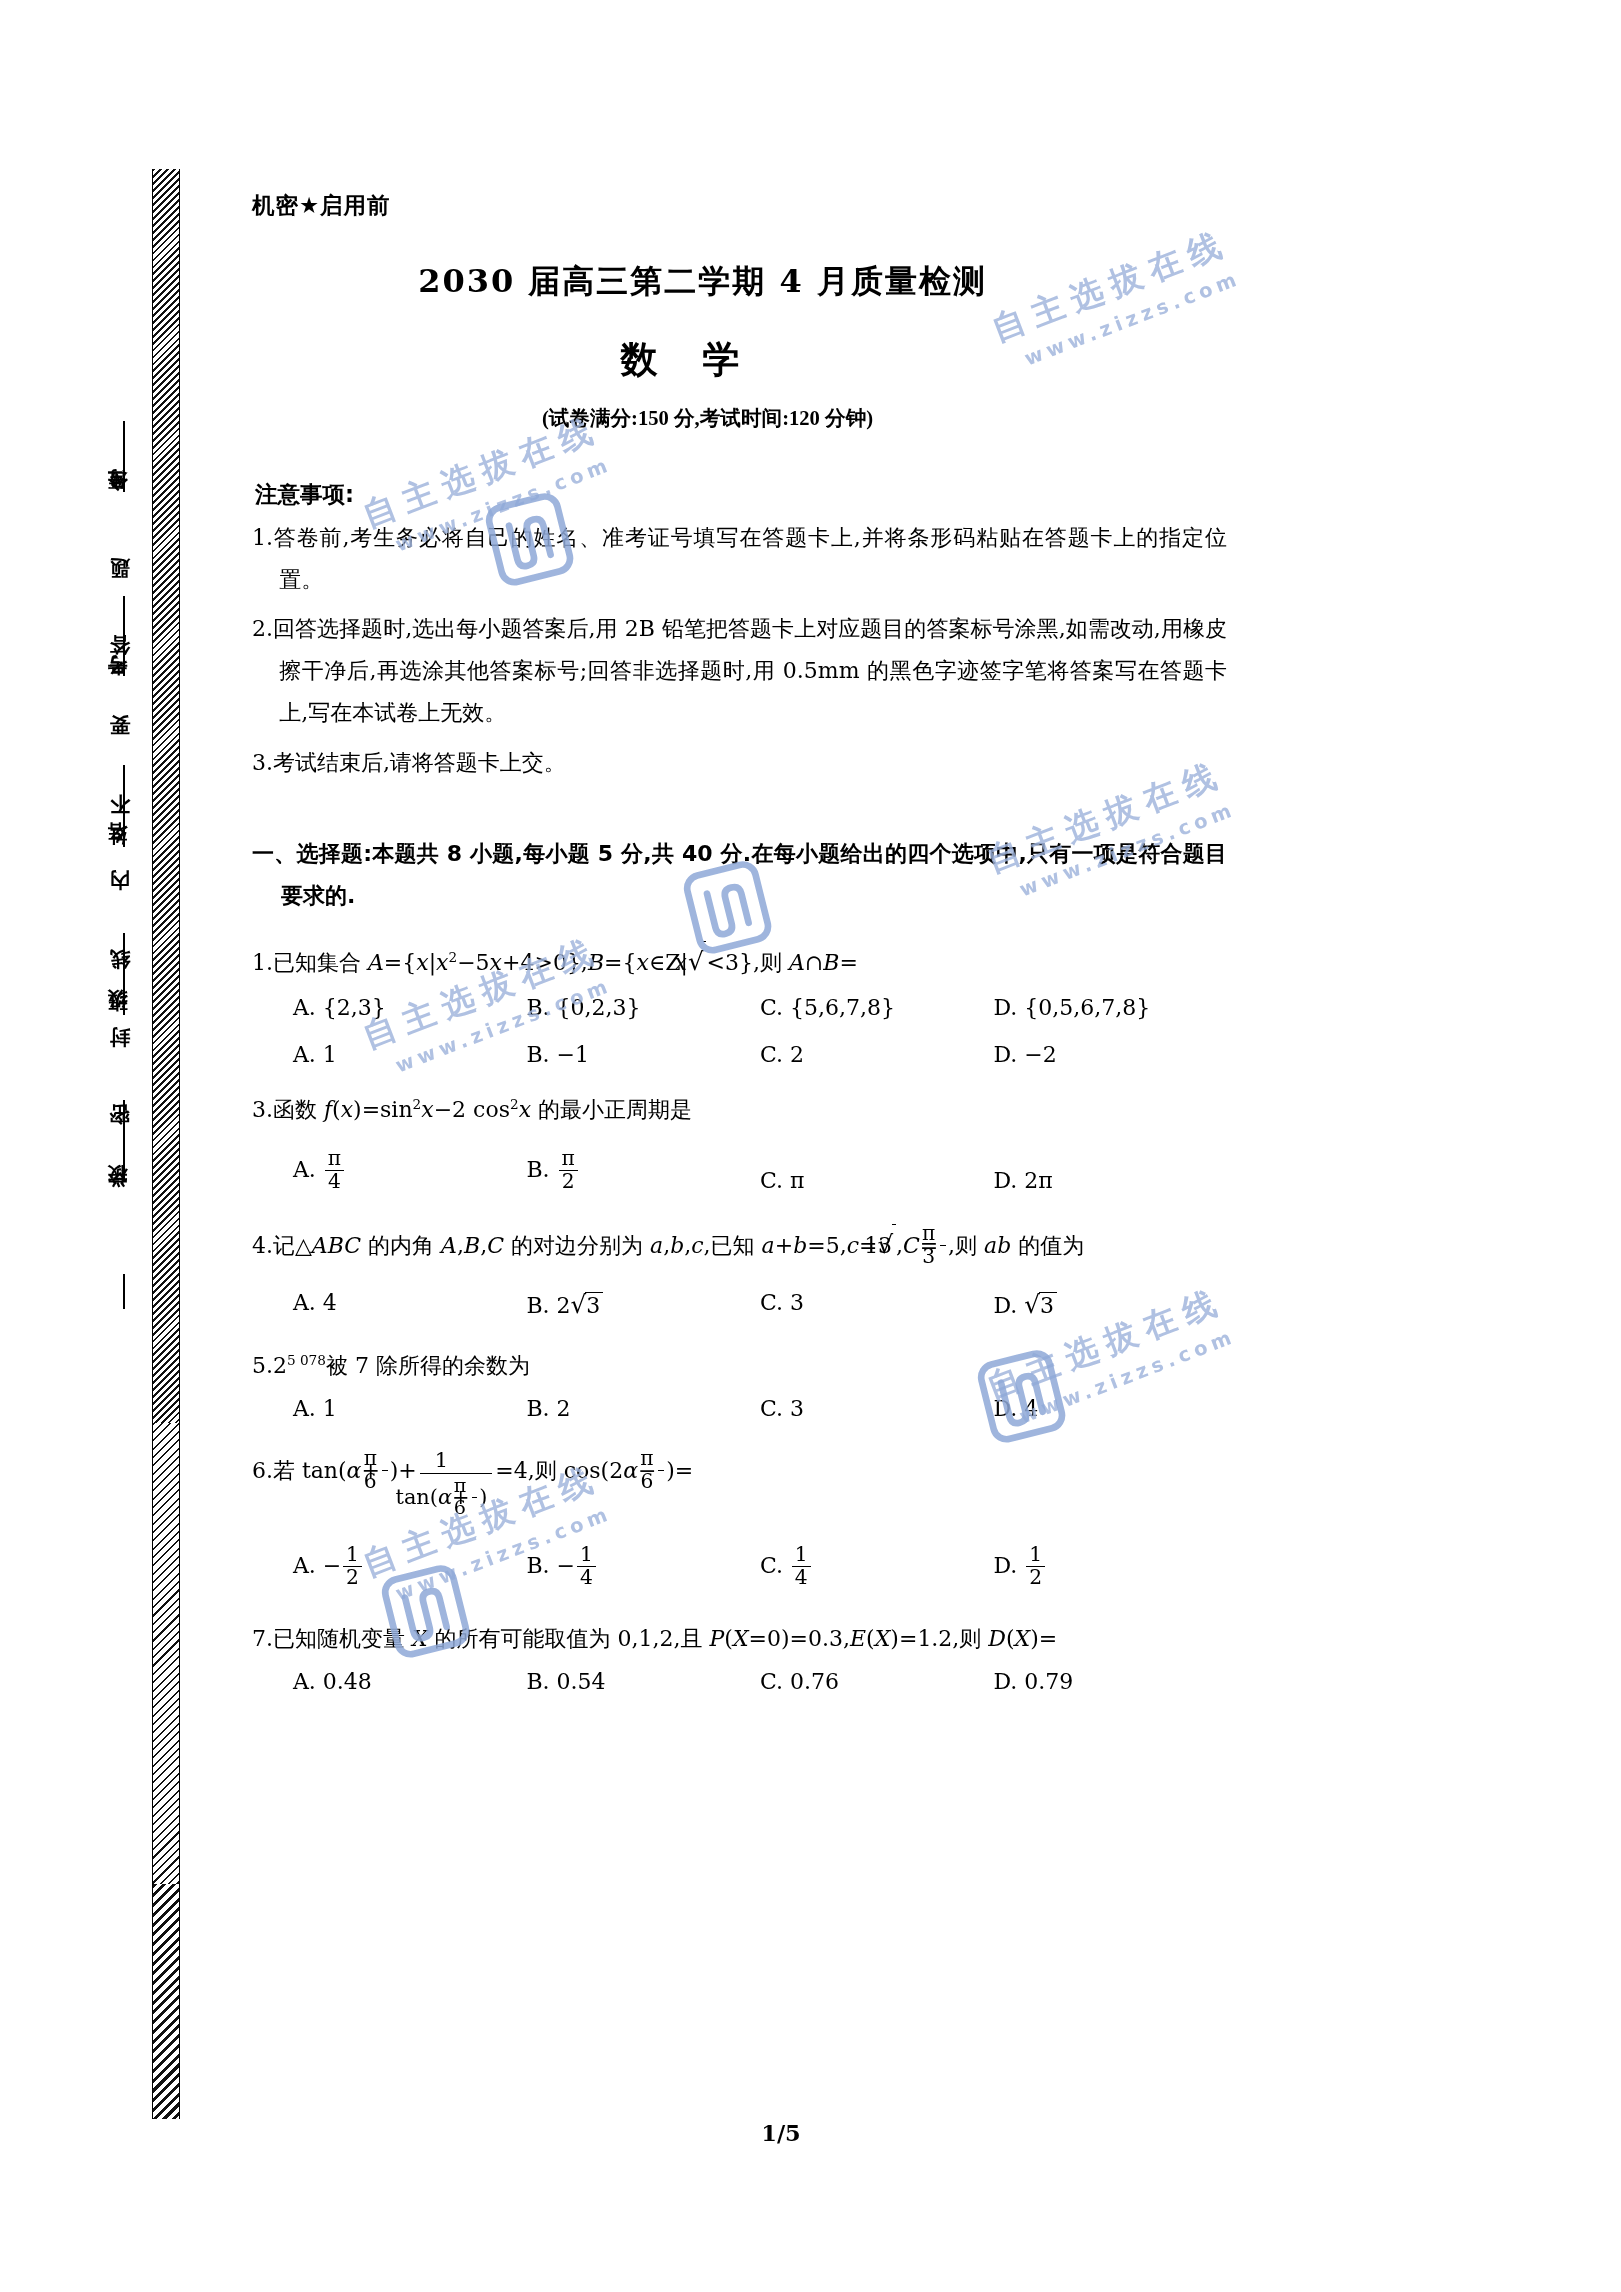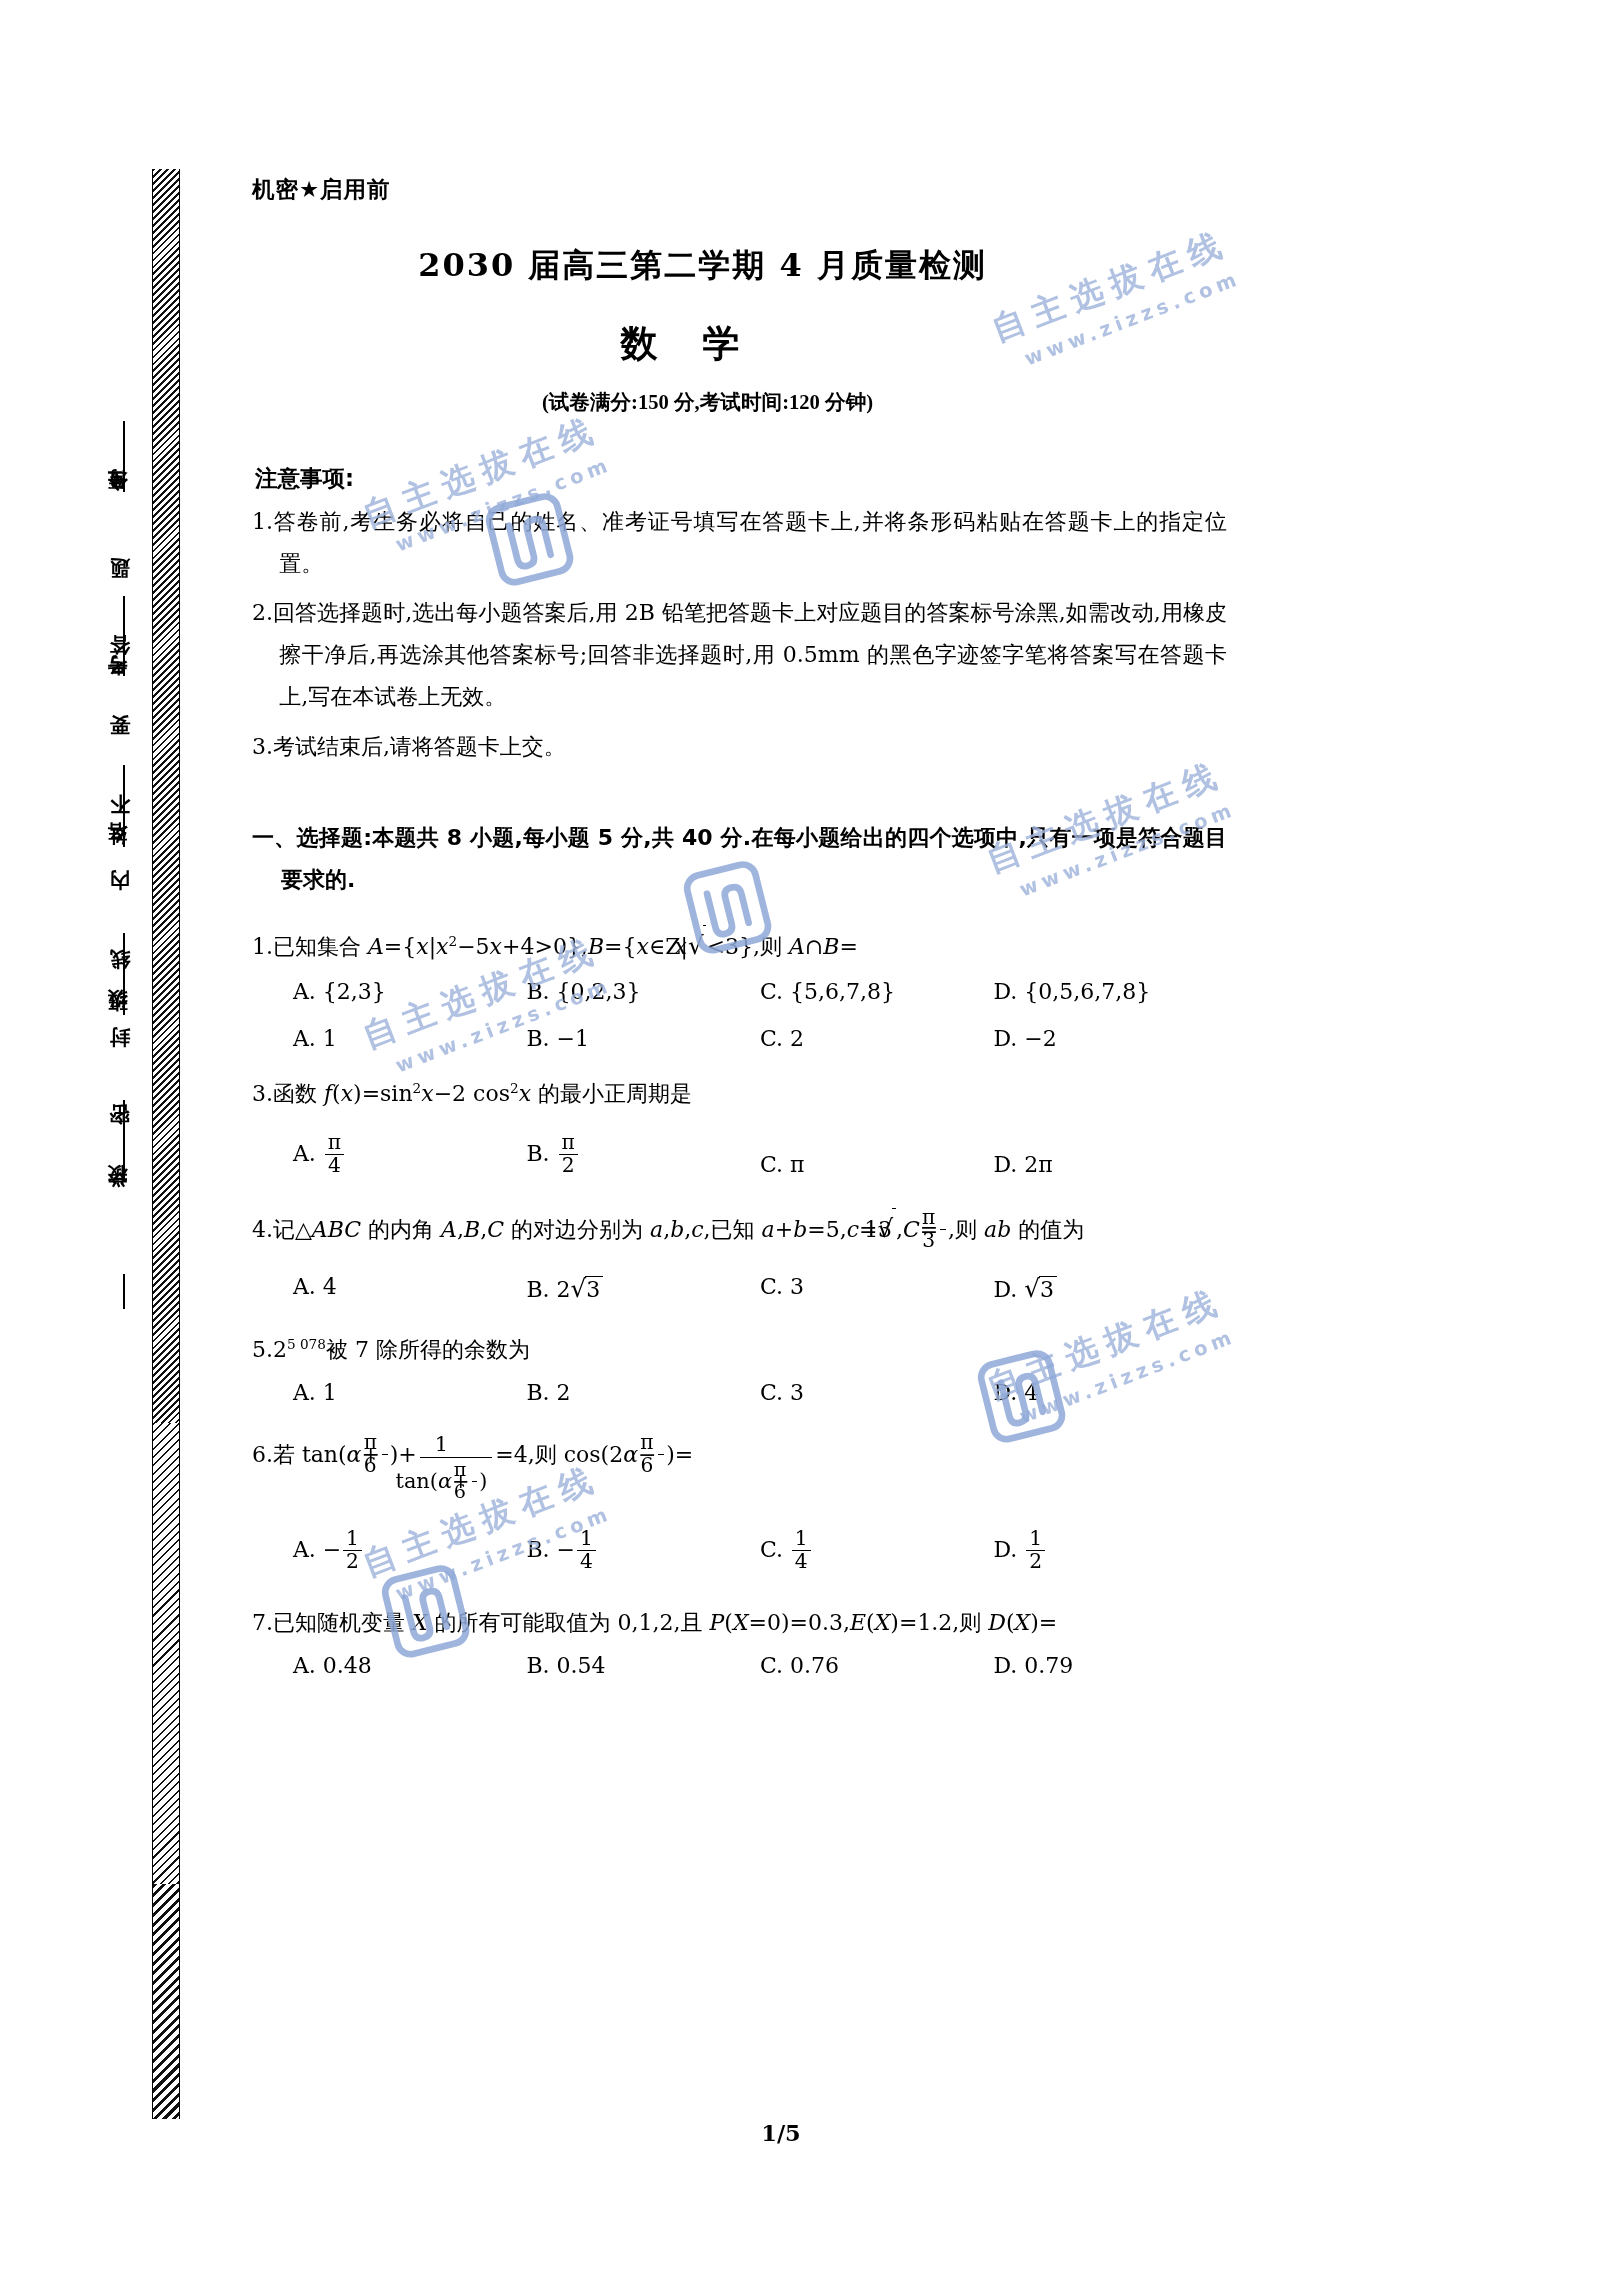--- a/index.html
+++ b/index.html
@@ -89,21 +89,21 @@
     position: absolute;
     left: 19.6px;
     width: 1.5px;
     background: #000;
   }
 
   
   .content {
     position: absolute;
     left: 247px;
-    top: 160px;
+    top: 176px;
     width: 980px;
   }
 
   .confidential {
     font-family: "DejaVu Sans", "Liberation Sans", sans-serif;
     font-weight: bold;
     font-size: 22.5px;
     letter-spacing: 1px;
     margin: 13.7px 0 0 4.9px;
   }

